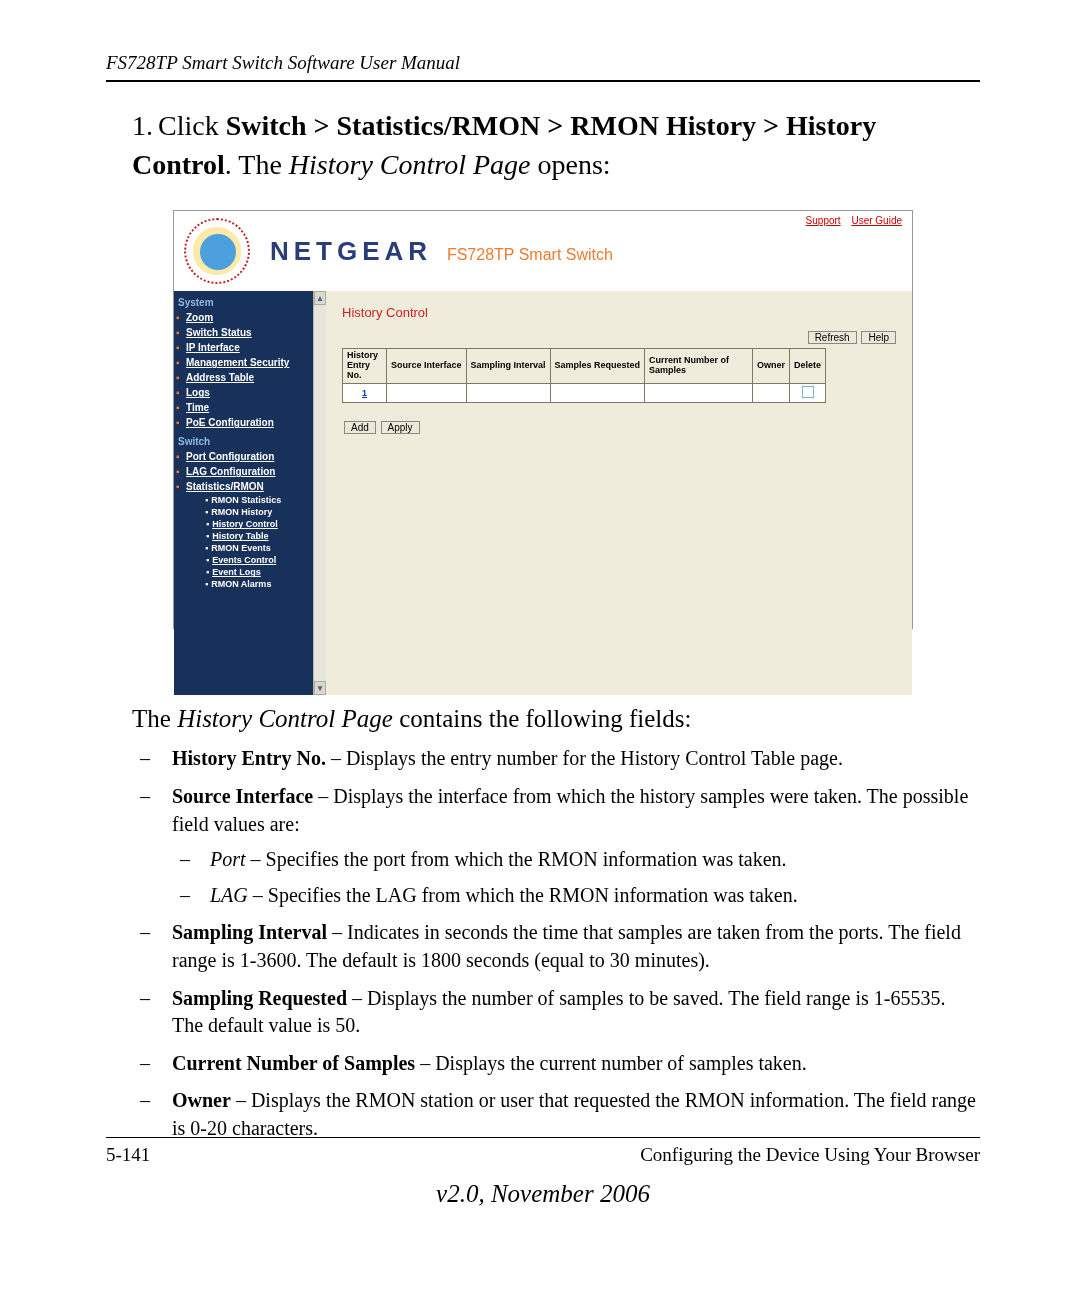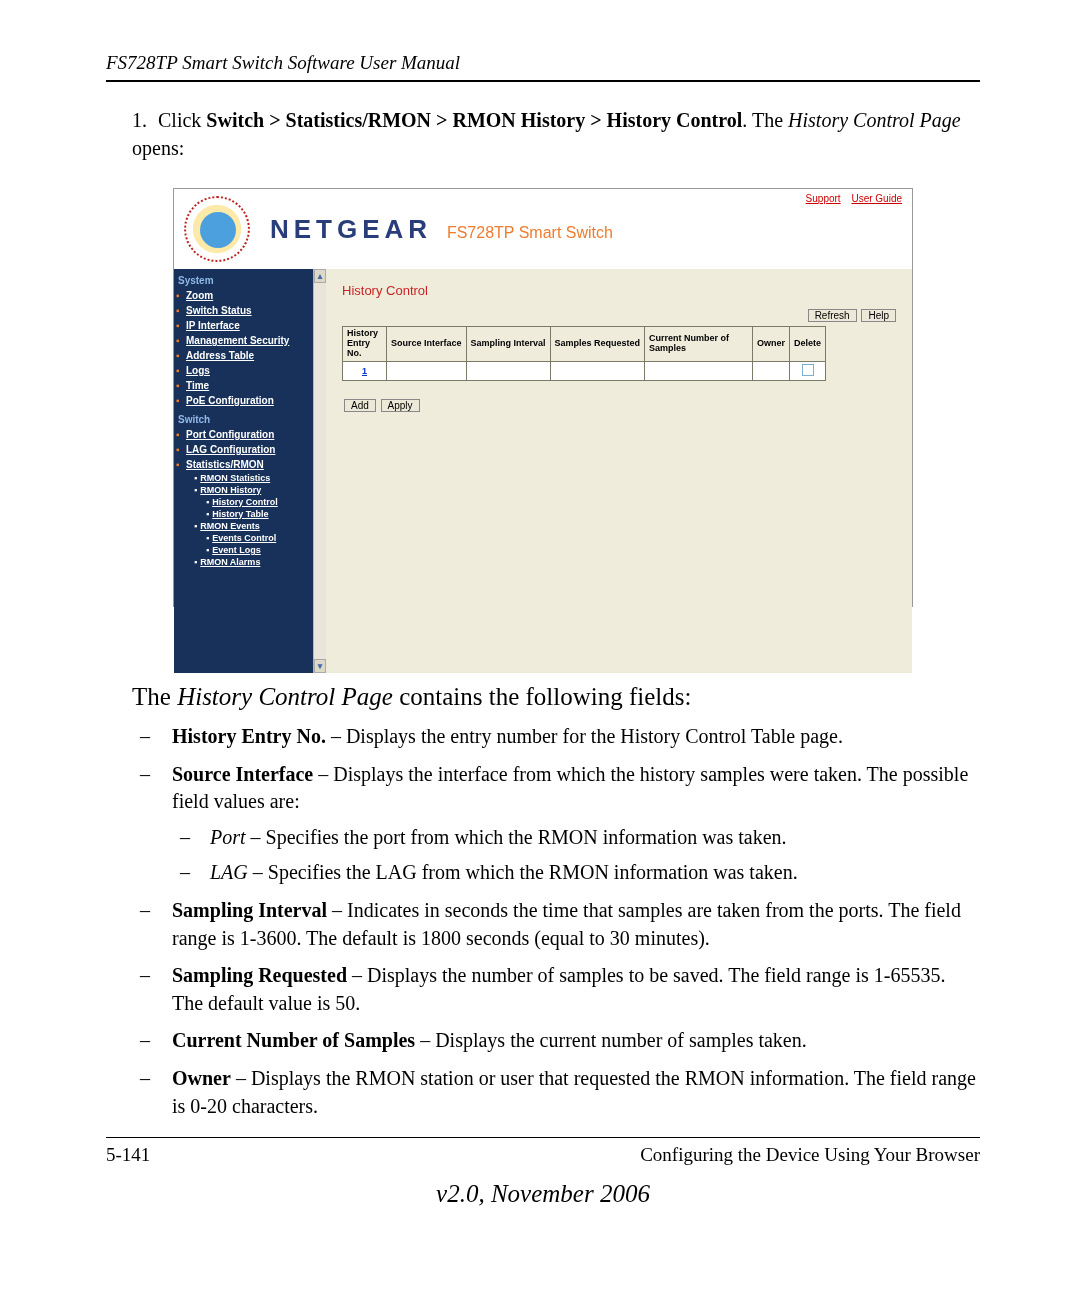--- a/index.html
+++ b/index.html
@@ -14,21 +14,21 @@
     .header-title {
       font-style: italic;
       font-size: 19px;
       color: #000;
       margin-bottom: 6px;
     }
     .hr-thick { border: none; border-top: 2px solid #000; margin-bottom: 24px; }
     .hr-thin { border: none; border-top: 1px solid #000; }
 
     .instruction {
-      font-size: 20px;
+      font-size: 28px;
       line-height: 1.4;
       margin-left: 26px;
       margin-bottom: 26px;
     }
     .instruction .num { display: inline-block; width: 26px; }
     .instruction strong { font-weight: bold; }
     .instruction em { font-style: italic; }
 
     
     .screenshot {
@@ -92,21 +92,21 @@
       position: absolute; left: 0; right: 0; height: 14px;
       background: #dcd9c8; border: 1px solid #aaa;
       display: flex; align-items: center; justify-content: center;
       color: #4466aa; font-size: 9px;
     }
     .scroll-up { top: 0; }
     .scroll-down { bottom: 0; }
     .nav-section { color: #90b8e8; padding: 6px 4px 2px 4px; text-decoration: none; display: block; }
     .nav-item { color: #fff; text-decoration: underline; padding: 2px 4px 2px 12px; display: block; }
     .nav-item::before { content: "▪ "; color: #ee7c2e; text-decoration: none; display: inline-block; margin-left: -10px; width: 10px; }
-    .nav-sub { color: #fff; text-decoration: underline; padding: 1px 4px 1px 20px; display: block; font-size: 9px; }
+    .nav-sub { color: #fff; padding: 1px 4px 1px 20px; display: block; font-size: 9px; margin-left: 11px; }
     .nav-sub::before { content: "▪"; color: #fff; margin-right: 3px; display: inline-block; }
     .nav-sub2 { color: #fff; text-decoration: underline; padding: 1px 4px 1px 32px; display: block; font-size: 9px; }
     .nav-sub2::before { content: "▪"; color: #fff; margin-right: 3px; display: inline-block; }
 
     .content {
       flex: 1;
       background: #efecdc;
       padding: 14px 16px;
       position: relative;
     }

